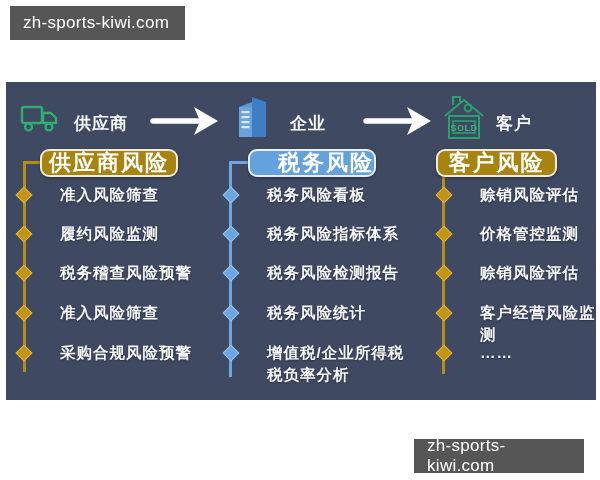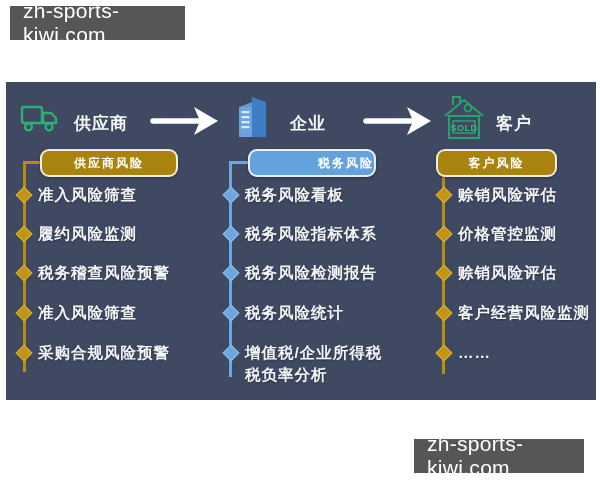--- a/index.html
+++ b/index.html
@@ -2,52 +2,52 @@
 <html><head>
 <meta charset="utf-8">
 <style>
   * { margin:0; padding:0; box-sizing:border-box; }
   html,body { background:#ffffff; }
   body { font-family:"Liberation Sans","DejaVu Sans",sans-serif; }
   #page { position:relative; width:600px; height:480px; background:#ffffff; overflow:hidden; }
 
   .watermark {
     position:absolute; background:#565656; color:#ffffff;
-    font-size:21px; letter-spacing:0.3px;
+    font-size:17px; letter-spacing:0.3px;
     display:flex; align-items:center; padding:16px 13px;
   }
   #wm-top { left:10px; top:6px; width:175px; height:34px; }
   #wm-bottom { left:414px; top:439px; width:170px; height:34px; }
 
   #panel { position:absolute; left:6px; top:82px; width:590px; height:318px;
            background:#3f4962; }
 
   
   .node-label { position:absolute; color:#f7f8fa; font-size:17px; font-weight:700; letter-spacing:1px; }
   .flow-icon { position:absolute; }
 
   
   .risk-box {
     position:absolute; height:28px; top:67px;
     border-radius:9px; border:2px solid rgba(255,255,255,0.85);
     display:flex; align-items:center; justify-content:center;
-    color:#ffffff; font-size:12px; font-weight:700; letter-spacing:2px;
+    color:#ffffff; font-size:22px; font-weight:700; letter-spacing:2px;
     box-shadow:0 1px 3px rgba(0,0,0,0.35);
   }
   .gold-box { background:#a8830d; }
   .blue-box { background:#64a2de; }
 
   
   .vline { position:absolute; width:3px; top:79px; }
   .hline { position:absolute; height:3px; top:79px; }
   .gold-line { background:#b48d12; }
   .blue-line { background:#6ea7e0; }
 
   
-  .row { position:absolute; display:flex; gap:8px; }
+  .row { position:absolute; display:flex; gap:30px; }
   .diamond {
     width:12px; height:12px; margin-top:5px; flex:0 0 12px;
     transform:rotate(45deg);
   }
   .gold-d { background:#c29413; border:1.5px solid #dcb33a; }
   .blue-d { background:#6ba6e0; border:1.5px solid #93c1ec; }
   .item-label {
     color:#f5f6f8; font-size:15.5px; font-weight:700; line-height:22px;
     letter-spacing:1px; text-shadow:0 1px 2px rgba(0,0,0,0.35);
   }

